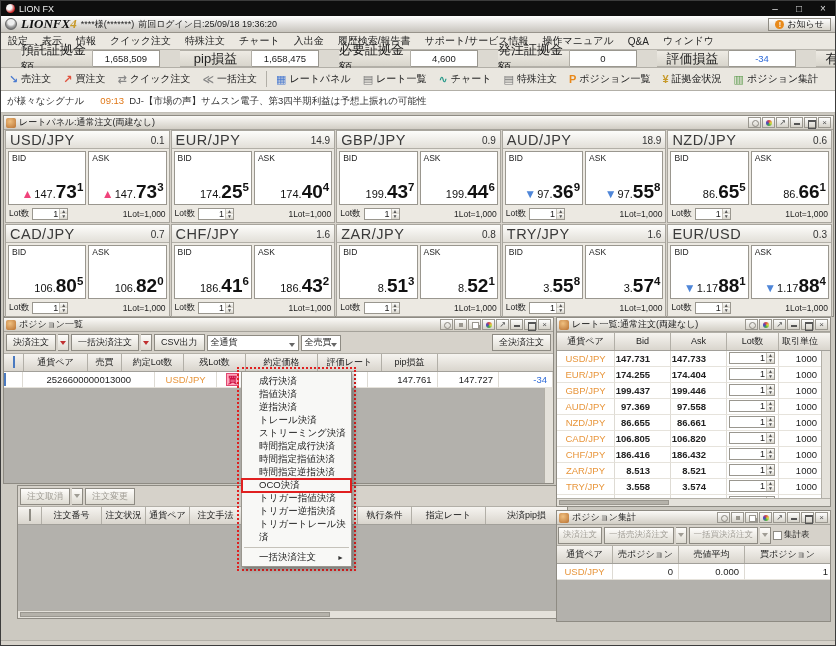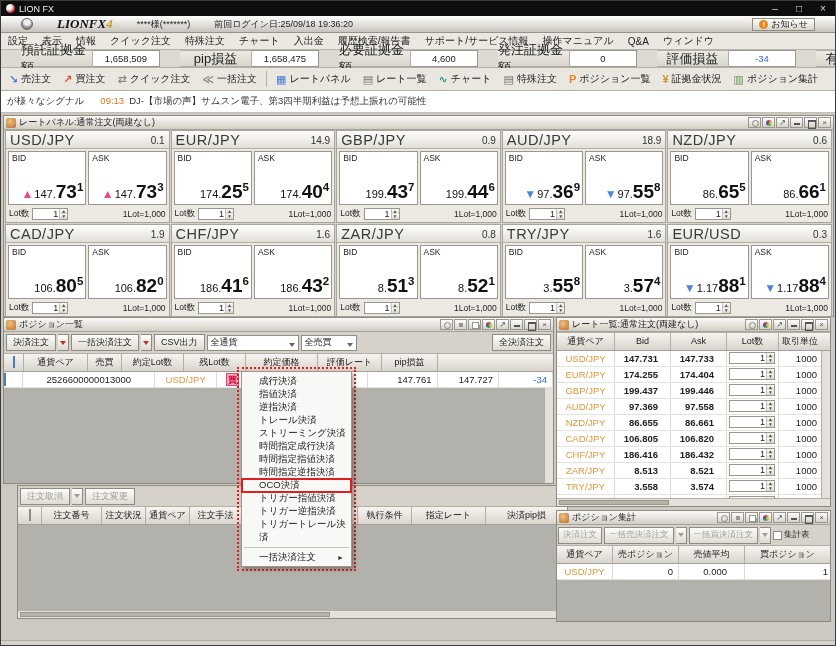--- a/index.html
+++ b/index.html
@@ -8,21 +8,21 @@
         font-family:"Liberation Sans","DejaVu Sans",sans-serif;color:#222;overflow:hidden;}
   .abs{position:absolute;}
   
   .os-bar{left:0;top:0;right:0;height:15px;background:#0e0e0e;color:#eee;display:flex;align-items:center;
           padding:0 5px;font-size:9px;gap:4px;}
   .os-ic{width:9px;height:9px;border-radius:50%;background:radial-gradient(circle at 35% 35%,#f5f5f5 30%,#c22 70%);}
   .os-ctrls{margin-left:auto;display:flex;gap:10px;color:#ddd;font-size:10px;}
   .os-ctrls span{width:14px;text-align:center;cursor:default;}
   
   .app-hd{left:0;top:15px;right:0;height:17px;background:linear-gradient(#fff,#c7c4bd);
-          border-bottom:1px solid #98948c;display:flex;align-items:center;padding:0 20px;gap:24px;}
+          border-bottom:1px solid #98948c;display:flex;align-items:center;padding:0 4px;gap:4px;}
   .logo-em{width:12px;height:12px;border-radius:50%;background:radial-gradient(circle at 50% 30%,#eee 35%,#9a9a9a 60%,#555 100%);border:1px solid #666;}
   .logo-txt{font-family:"Liberation Serif","DejaVu Serif",serif;font-weight:bold;font-style:italic;font-size:13px;color:#111;}
   .logo-4{color:#c79a2a;}
   .hd-user{font-size:9px;color:#222;}
   .notice-btn{margin-left:auto;height:13px;display:flex;align-items:center;gap:3px;font-size:9px;
           background:linear-gradient(#fefefe,#d8d5cc);border:1px solid #8e8b83;padding:0 6px;}
   .notice-ic{width:9px;height:9px;border-radius:50%;background:#e88a1a;color:#fff;font-size:7px;line-height:9px;text-align:center;font-weight:bold;}
   
   .menubar{left:0;top:32px;right:0;height:17px;background:#ebe8e1;border-bottom:1px solid #b8b5ad;
            display:flex;align-items:center;font-size:10px;}
@@ -115,21 +115,21 @@
   #poslist{left:2px;top:204px;width:551px;height:167px;display:flex;flex-direction:column;}
   .pl-tb{height:21px;display:flex;align-items:center;gap:2px;padding:0 2px;}
   .pl-tb .right{margin-left:auto;}
   
   #orderlist{left:16px;top:372px;width:551px;height:134px;display:flex;flex-direction:column;}
   .ol-tb{height:20px;display:flex;align-items:center;gap:2px;padding:0 2px;}
   
   #ratelist{left:555px;top:204px;width:275px;height:190px;display:flex;flex-direction:column;}
   .rl-body{flex:1;overflow:hidden;display:flex;}
   .rl-rows{flex:1;overflow:hidden;}
-  .rl-cell-num{text-align:right;padding-right:12px;font-weight:bold;}
+  .rl-cell-num{text-align:right;padding-right:20px;font-weight:bold;}
   
   #possum{left:555px;top:397px;width:275px;height:112px;display:flex;flex-direction:column;}
   .ps-tb{height:20px;display:flex;align-items:center;gap:2px;padding:0 1px;font-size:8.5px;overflow:hidden;}
   .ps-tb .btn{font-size:8.5px;padding:0 4px;}
   
   .ann-box{left:236px;top:254px;width:119px;height:204px;border:2px dotted #e02020;padding:2px;z-index:50;}
   .cmenu{background:#f8f8f6;border:1px solid #9a978f;box-shadow:2px 2px 4px rgba(0,0,0,.35);
          padding:3px 0;height:100%;display:flex;flex-direction:column;}
   .mi{flex:1;display:flex;align-items:center;padding-left:17px;font-size:9.5px;color:#222;}
   .mi.hl{outline:2px solid #e02020;outline-offset:-1px;}
@@ -404,21 +404,21 @@
                   <i>▼</i>
                 </span>
               </span>
               <span class="r">1Lot=1,000</span>
             </div>
         </div>
 
         <div class="panel">
           <div class="phead">
               <span class="ppair">CAD/JPY</span>
-              <span class="pspread">1.9</span>
+              <span class="pspread">0.7</span>
             </div>
           <div class="quotes">
             <div class="qbox">
                 <span class="qlab">BID</span>
                 <span class="qprice"><span class="arr"></span><span class="pre">106.</span><span class="big">80</span><span class="sup">5</span></span>
               </div>
             <div class="qbox">
                 <span class="qlab">ASK</span>
                 <span class="qprice"><span class="arr"></span><span class="pre">106.</span><span class="big">82</span><span class="sup">0</span></span>
               </div>
@@ -566,21 +566,21 @@
           <span class="wb">×</span>
         </span>
       </div>
       <div class="pl-tb">
         <span class="btn">決済注文</span>
           <span class="splitv"></span>
         <span class="btn">一括決済注文</span>
           <span class="splitv"></span>
         <span class="btn">CSV出力</span>
         <span class="ddl" style="width:92px">全通貨</span>
-        <span class="ddl" style="width:56px">全売買</span>
+        <span class="ddl" style="width:40px">全売買</span>
         <span class="btn right">全決済注文</span>
       </div>
       <div class="thead">
         <div style="width:20px"><span class="selic"></span></div>
         <div style="width:64px">通貨ペア</div>
         <div style="width:34px">売買</div>
         <div style="width:62px">約定Lot数</div>
         <div style="width:62px">残Lot数</div>
         <div style="width:72px">約定価格</div>
         <div style="width:64px">評価レート</div>
@@ -832,21 +832,21 @@
       </div>
       <div class="thead">
         <div style="width:56px">通貨ペア</div>
         <div style="width:66px">売ポジション</div>
         <div style="width:66px">売値平均</div>
         <div style="width:85px;border-right:none">買ポジション</div>
       </div>
       <div class="trow">
         <div style="width:56px;text-align:center" class="orange">USD/JPY</div>
         <div style="width:66px;text-align:right;padding-right:5px">0</div>
-        <div style="width:66px;text-align:right;padding-right:17px">0.000</div>
+        <div style="width:66px;text-align:right;padding-right:5px">0.000</div>
         <div style="width:85px;text-align:right;padding-right:2px;border-right:none">1</div>
       </div>
       <div class="emptybody"></div>
     </div>
 
     <div class="abs ann-box">
       <div class="cmenu">
         <div class="mi">成行決済</div>
         <div class="mi">指値決済</div>
         <div class="mi">逆指決済</div>

